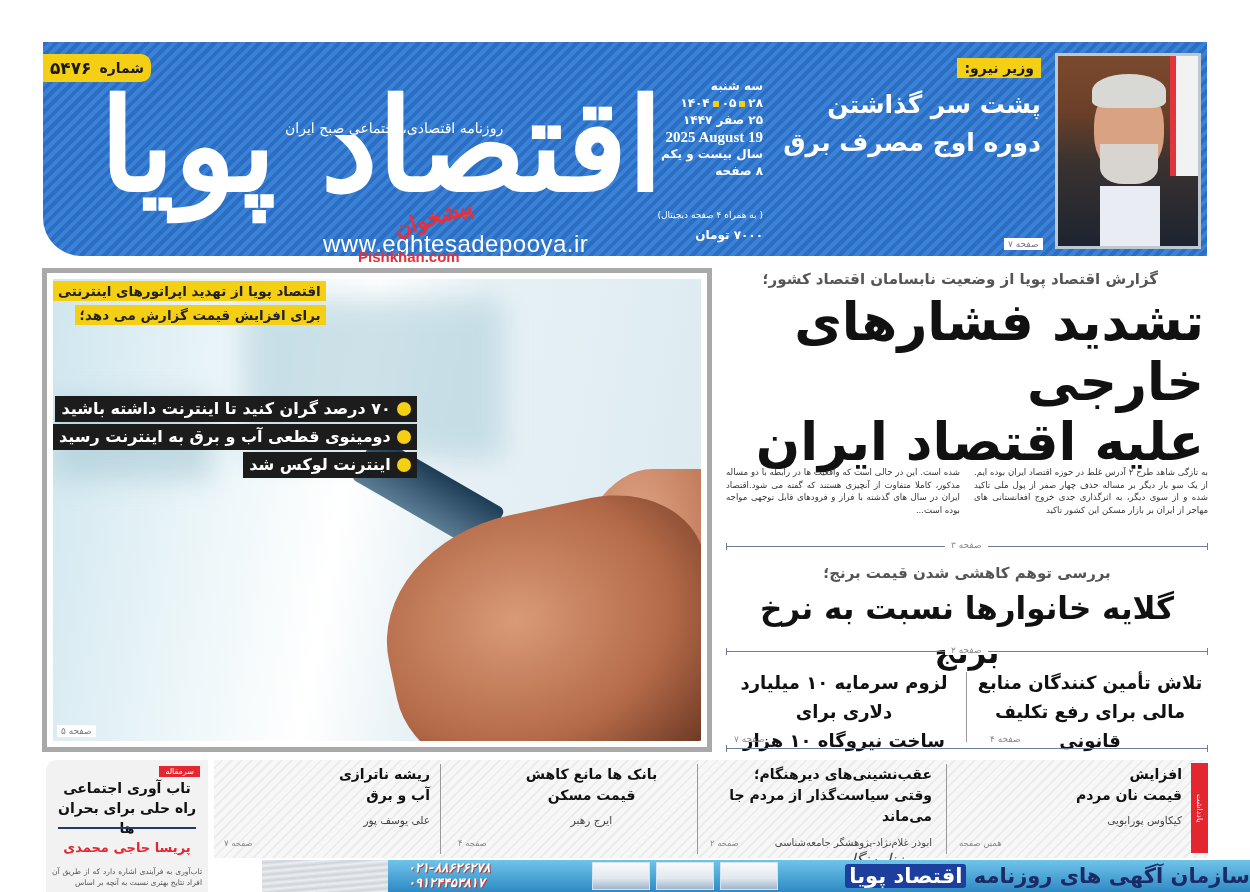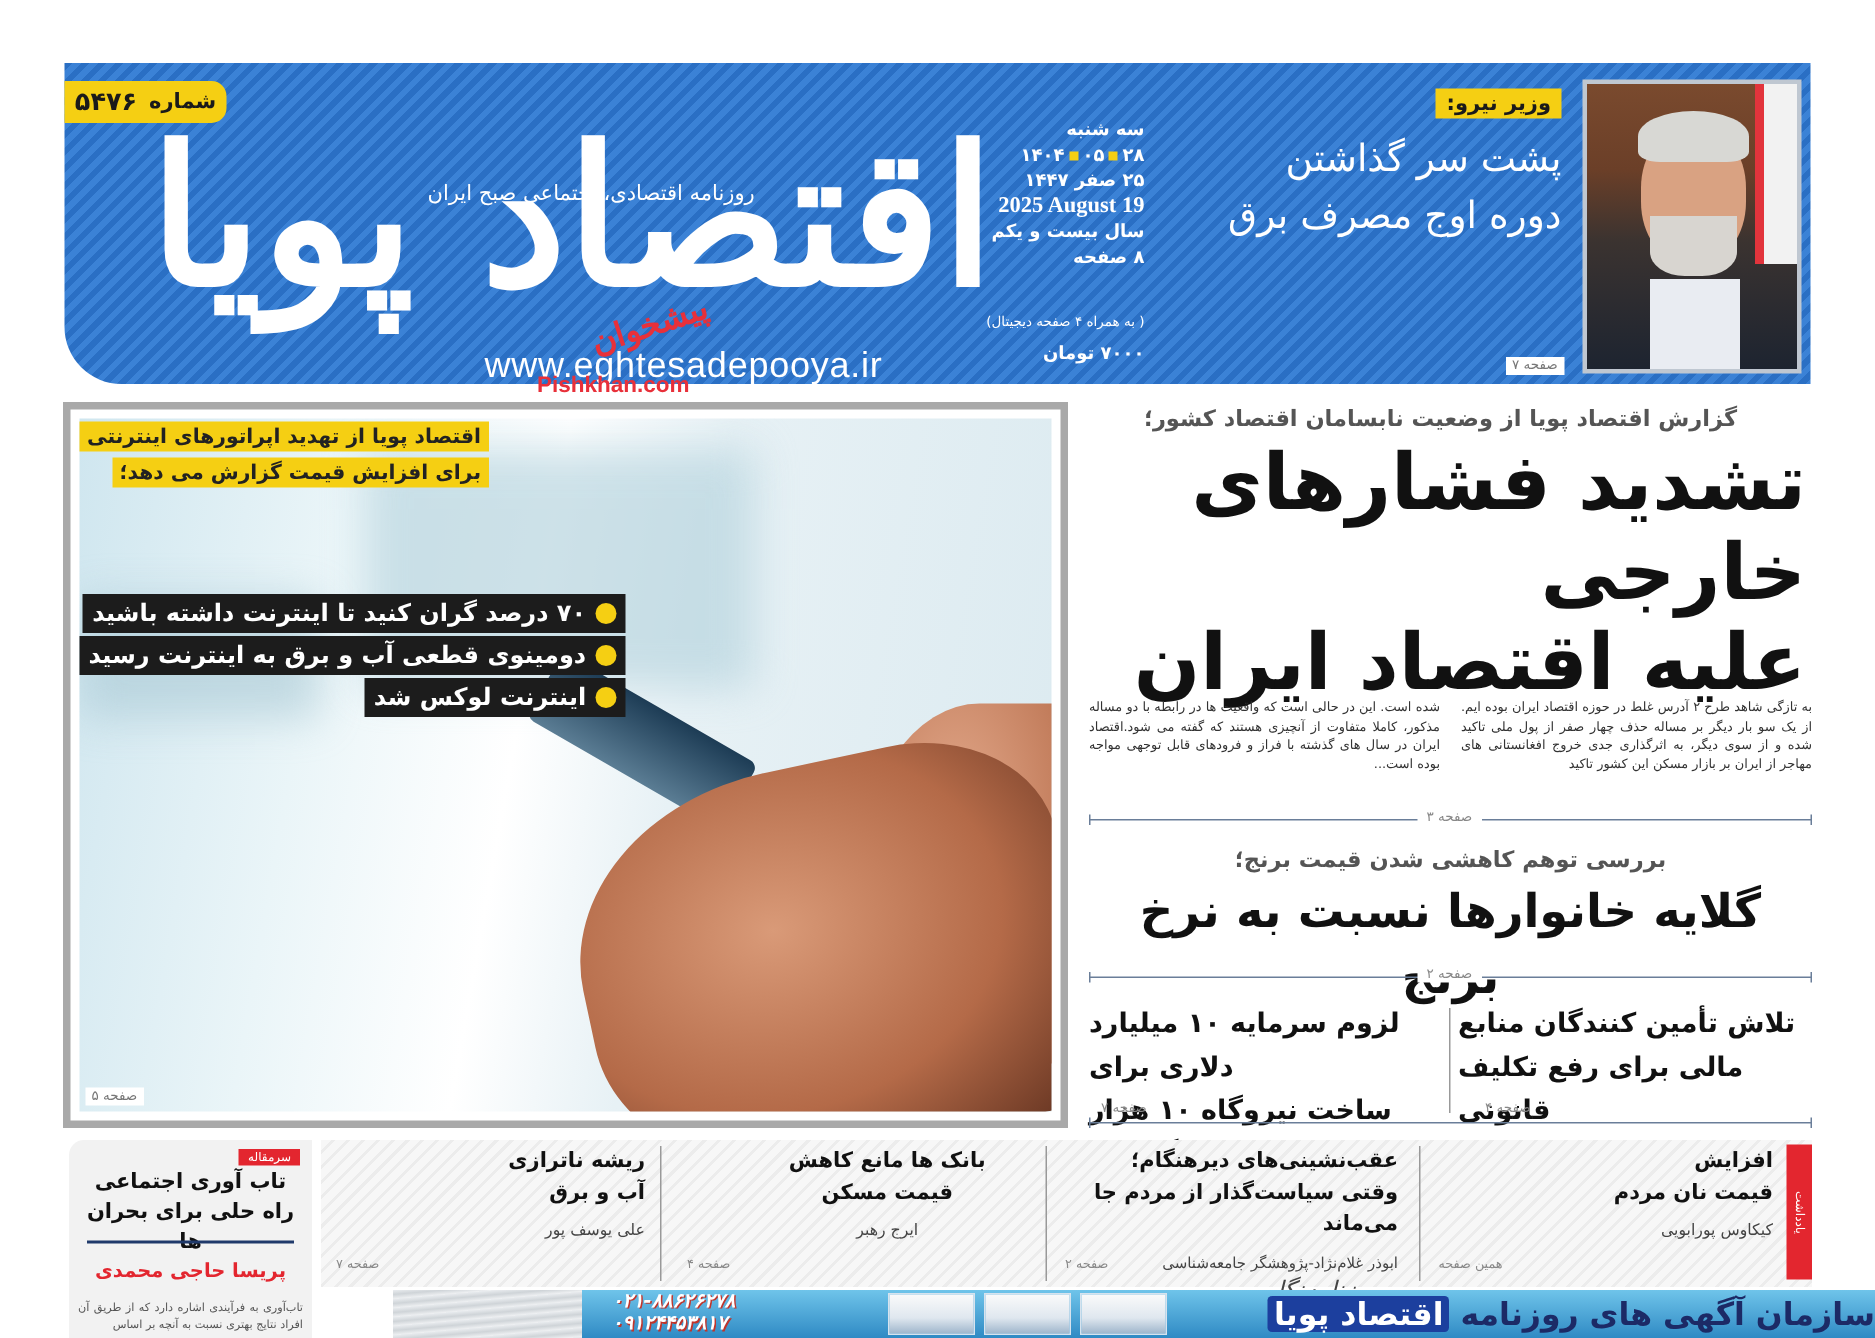--- a/index.html
+++ b/index.html
@@ -49,21 +49,21 @@
   .date-block .small { font-size: 9px; font-weight: normal; margin-top: 27px; }
   .date-block .sq { display: inline-block; width: 6px; height: 6px; background: #f5cf13; margin: 0 3px; }
   .top-story {
     position: absolute; left: 740px; top: 16px; width: 258px; direction: rtl; text-align: right;
   }
   .top-kicker {
     display: inline-block; background: #f5cf13; color: #1a1a1a; font-weight: bold;
     font-size: 14px; padding: 2px 7px;
   }
   .top-headline {
-    margin-top: 8px; color: #fff; font-weight: normal; font-size: 25px; line-height: 38px;
+    margin-top: 8px; color: #fff; font-weight: bold; font-size: 25px; line-height: 38px;
   }
   .top-photo {
     position: absolute; left: 1012px; top: 11px; width: 146px; height: 196px;
     background: #bfc7d1; padding: 3px;
   }
   .top-photo .inner {
     width: 100%; height: 100%;
     background: linear-gradient(180deg, #7a4a2e 0%, #6b3f28 30%, #3b3330 55%, #1d2430 100%);
     position: relative; overflow: hidden;
   }
@@ -134,21 +134,21 @@
   }
   .rice-kicker {
     position: absolute; left: 726px; top: 564px; width: 482px; text-align: center; direction: rtl;
     color: #555; font-weight: bold; font-size: 15px;
   }
   .rice-headline {
     position: absolute; left: 726px; top: 586px; width: 482px; text-align: center; direction: rtl;
     font-weight: bold; font-size: 31px; line-height: 44px;
   }
   .sub-story {
-    position: absolute; top: 668px; direction: rtl; text-align: left;
+    position: absolute; top: 668px; direction: rtl; text-align: center;
     font-weight: bold; font-size: 18px; line-height: 29px;
   }
   .sub-page { position: absolute; color: #888; font-size: 9px; direction: rtl; }
   .vline { position: absolute; width: 1px; background: #999; }
 
   
   .editorial {
     position: absolute; left: 46px; top: 760px; width: 162px; height: 132px;
     background: #f2f2f2; border-radius: 10px 0 0 0; direction: rtl; text-align: center;
   }

